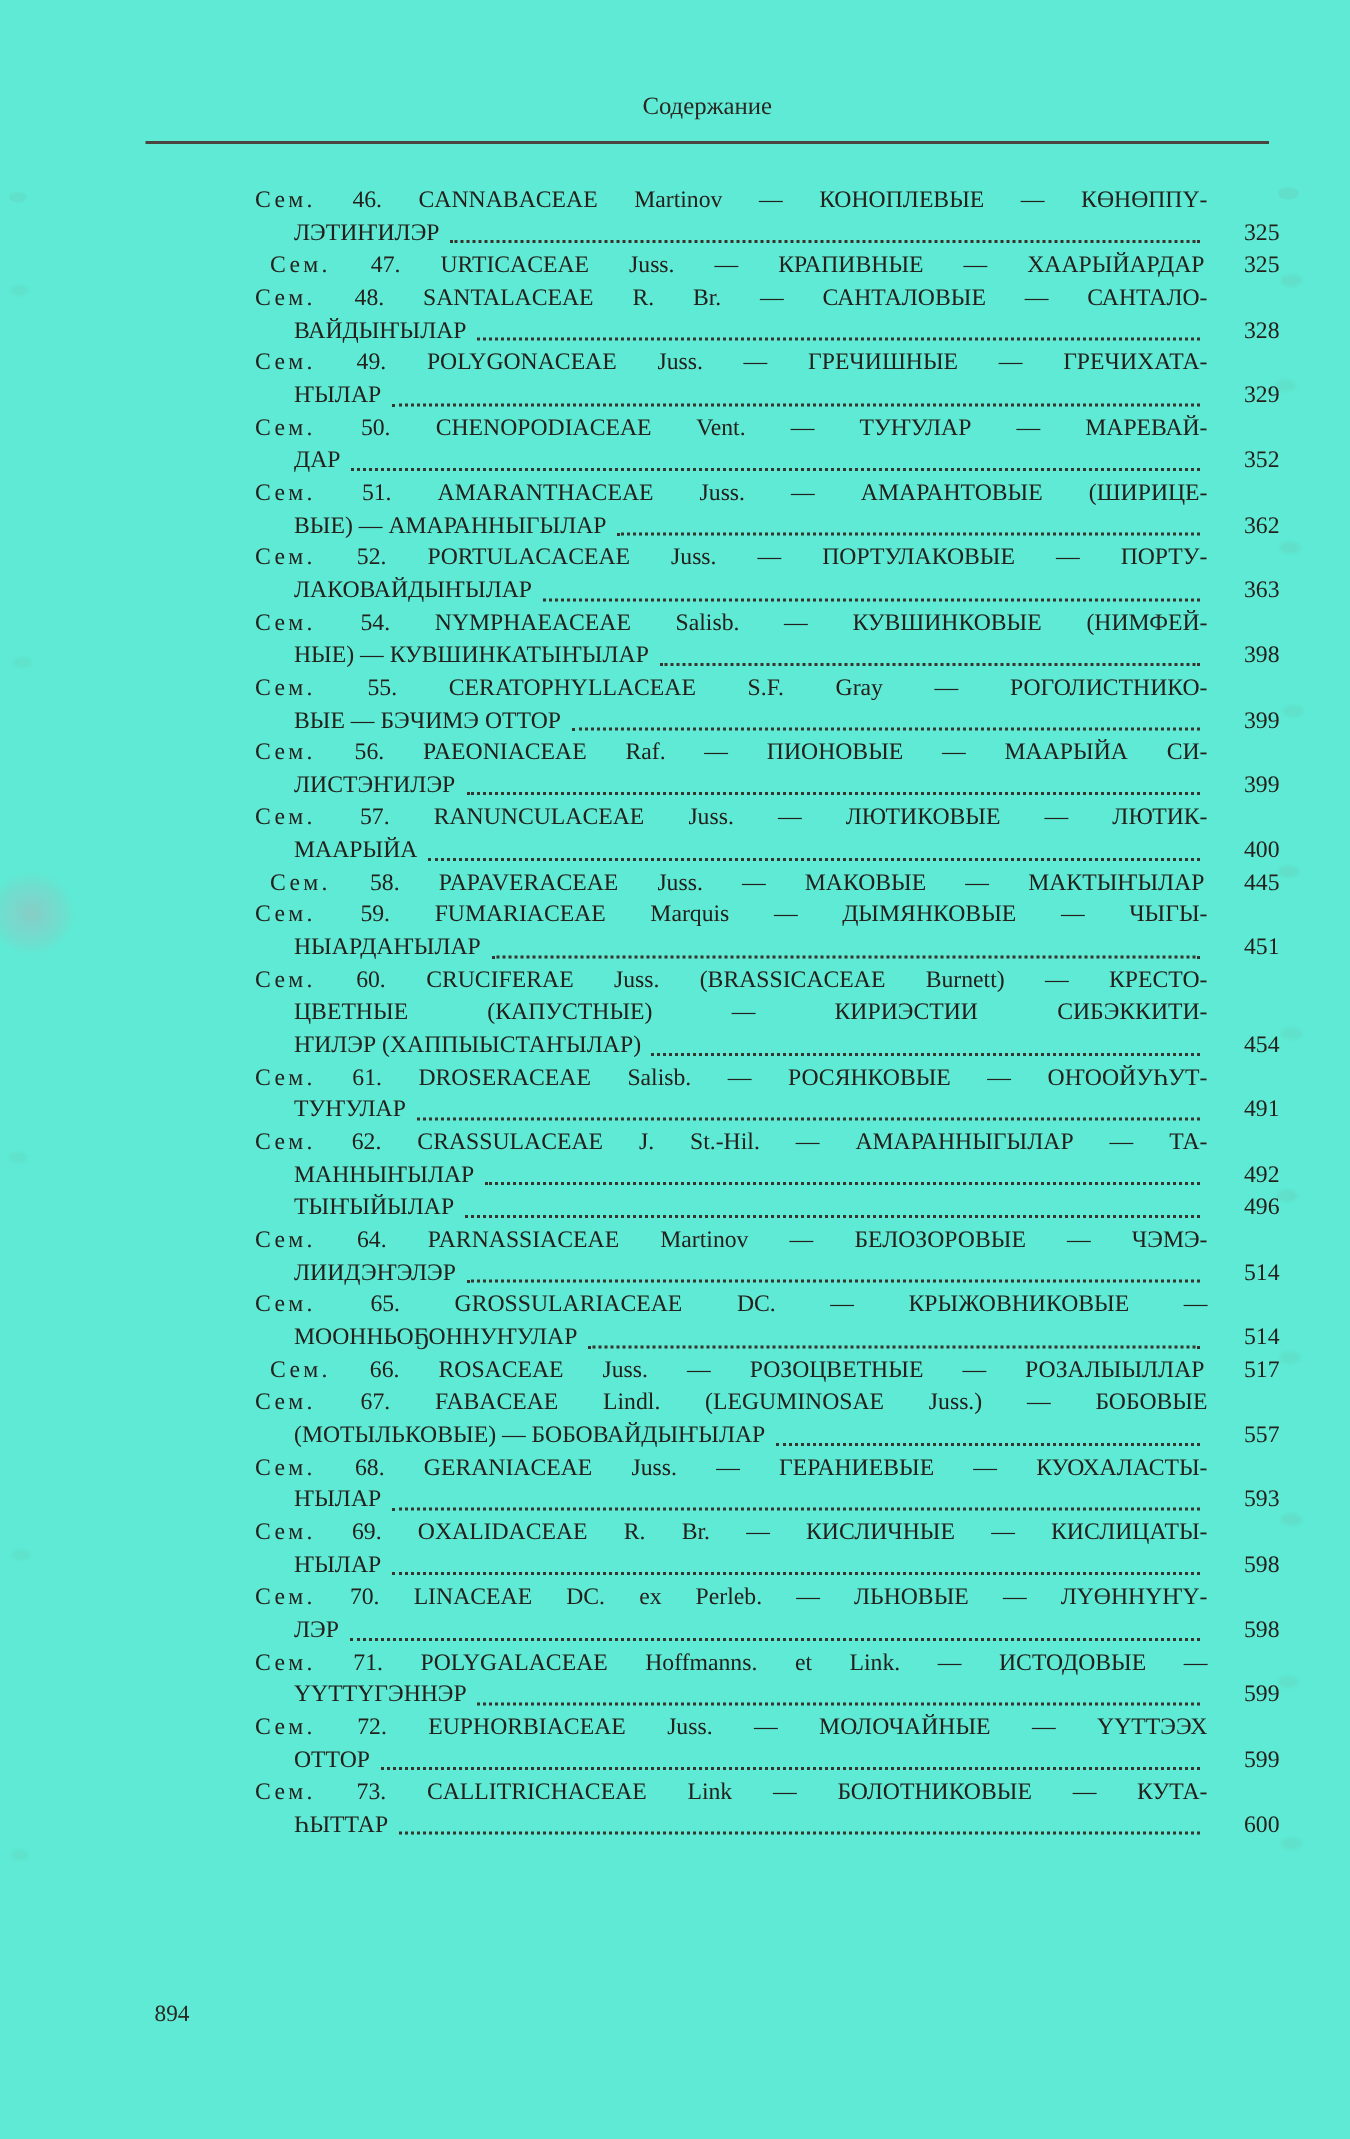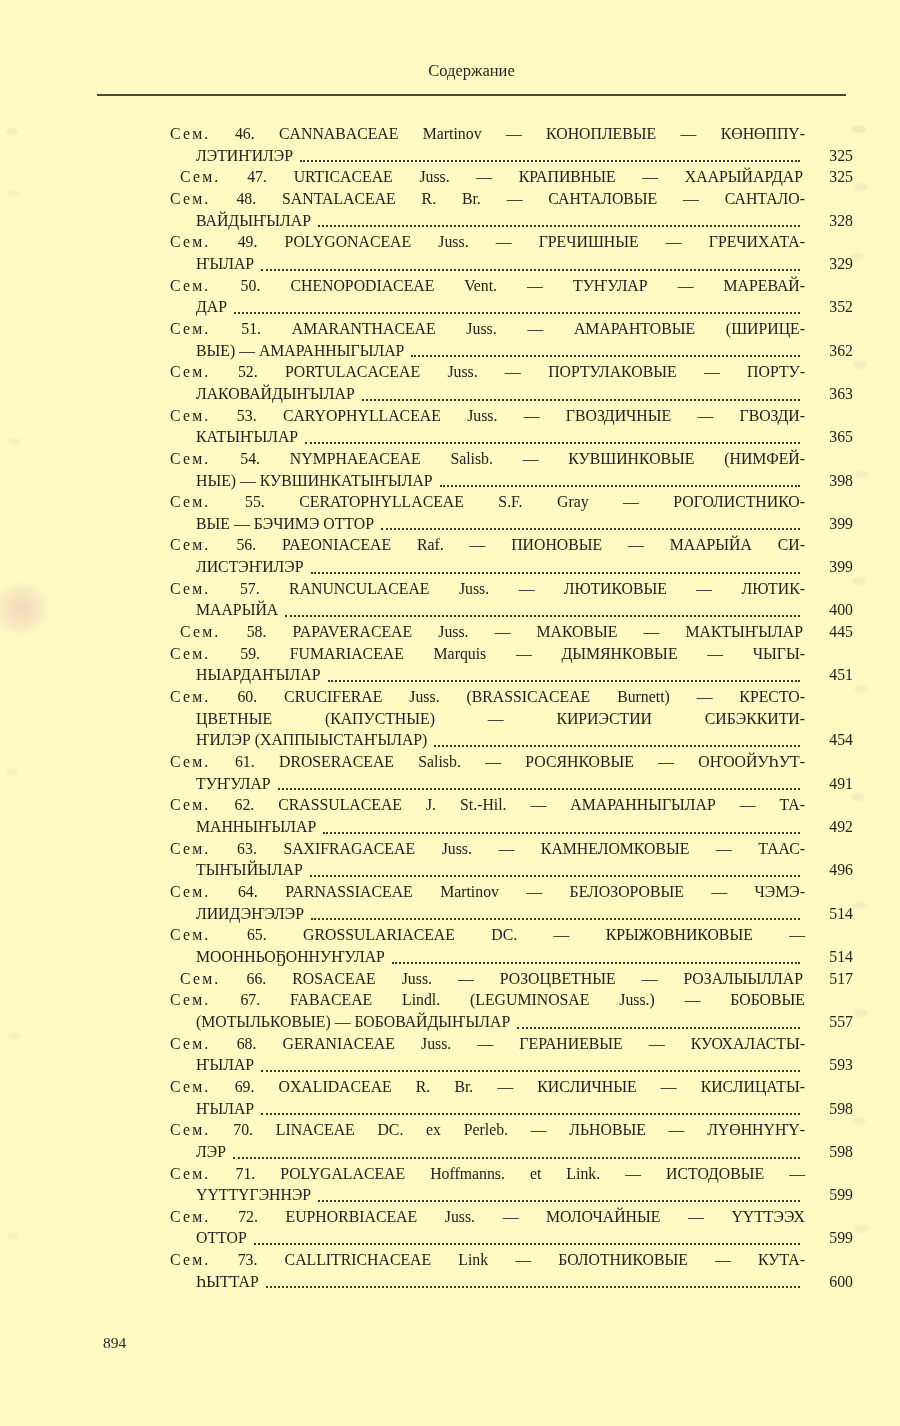--- a/index.html
+++ b/index.html
@@ -4,21 +4,21 @@
 <style>
   html,body{margin:0;padding:0;}
   body{
     width:900px;height:1426px;
     background:#efeeec;
     font-family:"Liberation Serif","DejaVu Serif",serif;
   }
   .page{
     position:relative;
     width:900px;height:1426px;
-    background:#fef9c3;
+    background:#5eead4;
     color:#24211d;
     overflow:hidden;
   }
   
   .running-head{
     position:absolute;top:61px;left:97px;width:749px;
     text-align:center;font-size:16.5px;line-height:20px;color:#2a2722;
   }
   .head-rule{
     position:absolute;top:94px;left:97px;width:749px;height:2px;
@@ -140,28 +140,20 @@
       </div>
       <div class="entry">
         <div class="l just"><span class="sem">Сем.</span><span class="num">&nbsp;52. </span><span class="txt">PORTULACACEAE Juss. — ПОРТУЛАКОВЫЕ — ПОРТУ-</span></div>
         <div class="l fin cont">
           <span class="fin-txt">ЛАКОВАЙДЫҤЫЛАР</span>
           <span class="dots"></span>
           <span class="pg">363</span>
         </div>
       </div>
       <div class="entry">
-        <div class="l just"><span class="sem">Сем.</span><span class="num">&nbsp;53. </span><span class="txt">CARYOPHYLLACEAE Juss. — ГВОЗДИЧНЫЕ — ГВОЗДИ-</span></div>
-        <div class="l fin cont">
-          <span class="fin-txt">КАТЫҤЫЛАР</span>
-          <span class="dots"></span>
-          <span class="pg">365</span>
-        </div>
-      </div>
-      <div class="entry">
         <div class="l just"><span class="sem">Сем.</span><span class="num">&nbsp;54. </span><span class="txt">NYMPHAEACEAE Salisb. — КУВШИНКОВЫЕ (НИМФЕЙ-</span></div>
         <div class="l fin cont">
           <span class="fin-txt">НЫЕ) — КУВШИНКАТЫҤЫЛАР</span>
           <span class="dots"></span>
           <span class="pg">398</span>
         </div>
       </div>
       <div class="entry">
         <div class="l just"><span class="sem">Сем.</span><span class="num">&nbsp;55. </span><span class="txt">CERATOPHYLLACEAE S.F. Gray — РОГОЛИСТНИКО-</span></div>
         <div class="l fin cont">
@@ -219,21 +211,20 @@
       </div>
       <div class="entry">
         <div class="l just"><span class="sem">Сем.</span><span class="num">&nbsp;62. </span><span class="txt">CRASSULACEAE J. St.-Hil. — АМАРАННЫГЫЛАР — ТА-</span></div>
         <div class="l fin cont">
           <span class="fin-txt">МАННЫҤЫЛАР</span>
           <span class="dots"></span>
           <span class="pg">492</span>
         </div>
       </div>
       <div class="entry">
-        <div class="l just"><span class="sem">Сем.</span><span class="num">&nbsp;63. </span><span class="txt">SAXIFRAGACEAE Juss. — КАМНЕЛОМКОВЫЕ — ТААС-</span></div>
         <div class="l fin cont">
           <span class="fin-txt">ТЫҤЫЙЫЛАР</span>
           <span class="dots"></span>
           <span class="pg">496</span>
         </div>
       </div>
       <div class="entry">
         <div class="l just"><span class="sem">Сем.</span><span class="num">&nbsp;64. </span><span class="txt">PARNASSIACEAE Martinov — БЕЛОЗОРОВЫЕ — ЧЭМЭ-</span></div>
         <div class="l fin cont">
           <span class="fin-txt">ЛИИДЭҤЭЛЭР</span>

